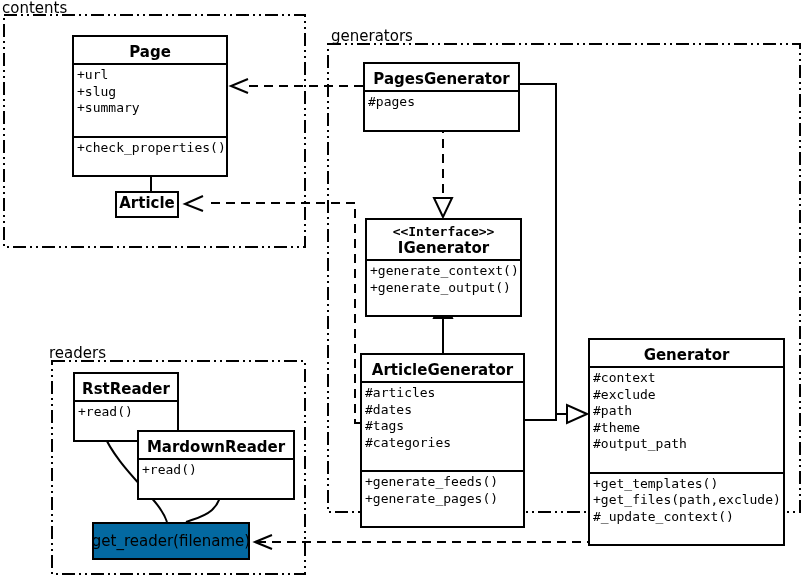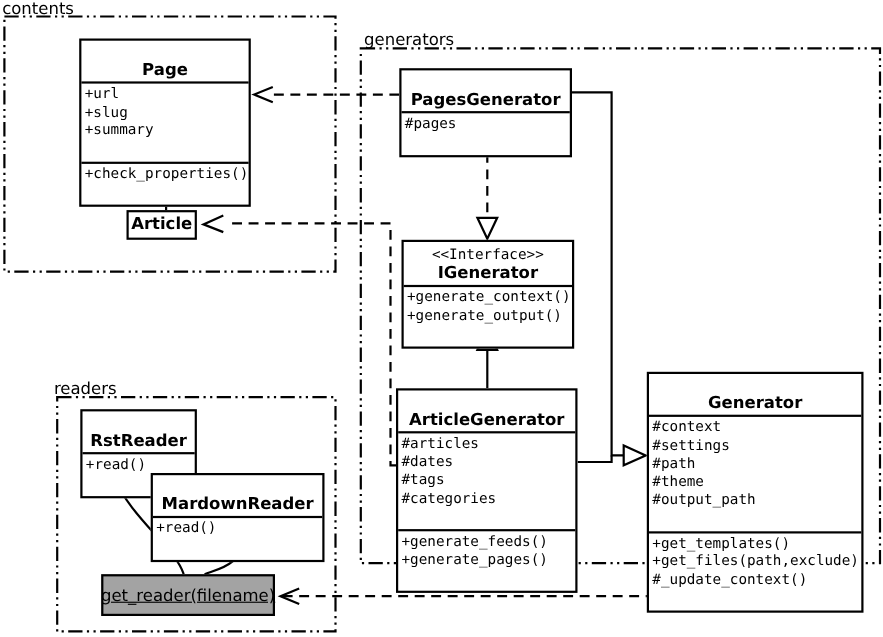--- a/index.html
+++ b/index.html
@@ -16,35 +16,35 @@
   .pkg-label{
     position:absolute;font-size:15px;line-height:15px;white-space:nowrap;
     background:transparent;
   }
   .uml-class{
     position:absolute;background:#ffffff;border:2px solid #000;
     box-sizing:border-box;
   }
   .uml-title{
     font-weight:bold;font-size:15px;line-height:18px;text-align:center;
-    padding:17px 4px 2px;white-space:nowrap;
+    padding:6px 4px 2px;white-space:nowrap;
   }
   .stereotype{
-    font-family:"DejaVu Sans Mono",monospace;font-weight:normal;
+    font-family:"DejaVu Sans Mono",monospace;font-weight:bold;
     font-size:13px;line-height:15px;
   }
   .sec{border-top:2px solid #000;padding:2px 0 19px;}
   .m{
     font-family:"DejaVu Sans Mono",monospace;font-size:13px;line-height:16.5px;
     padding:0 3px;white-space:nowrap;
   }
   .plain-box{
-    position:absolute;background:#a3a3a3;border:2px solid #000;
+    position:absolute;background:#0369a1;border:2px solid #000;
     box-sizing:border-box;display:flex;align-items:center;justify-content:center;
-    font-size:15px;white-space:nowrap;text-decoration:underline;
+    font-size:15px;white-space:nowrap;
   }
 </style>
 </head>
 <body>
 
 <div class="canvas">
 
   <svg class="edges" width="803" height="579" viewBox="0 0 803 579">
 
     <rect class="pkg" x="4" y="15" width="301" height="232"></rect>
@@ -129,21 +129,21 @@
     <div class="sec">
       <div class="m">+generate_feeds()</div>
       <div class="m">+generate_pages()</div>
     </div>
   </div>
 
   <div class="uml-class" style="left:588px;top:322px;width:197px;margin-top:16px;">
     <div class="uml-title">Generator</div>
     <div class="sec">
       <div class="m">#context</div>
-      <div class="m">#settings</div>
+      <div class="m">#exclude</div>
       <div class="m">#path</div>
       <div class="m">#theme</div>
       <div class="m">#output_path</div>
     </div>
     <div class="sec">
       <div class="m">+get_templates()</div>
       <div class="m">+get_files(path,exclude)</div>
       <div class="m">#_update_context()</div>
     </div>
   </div>

